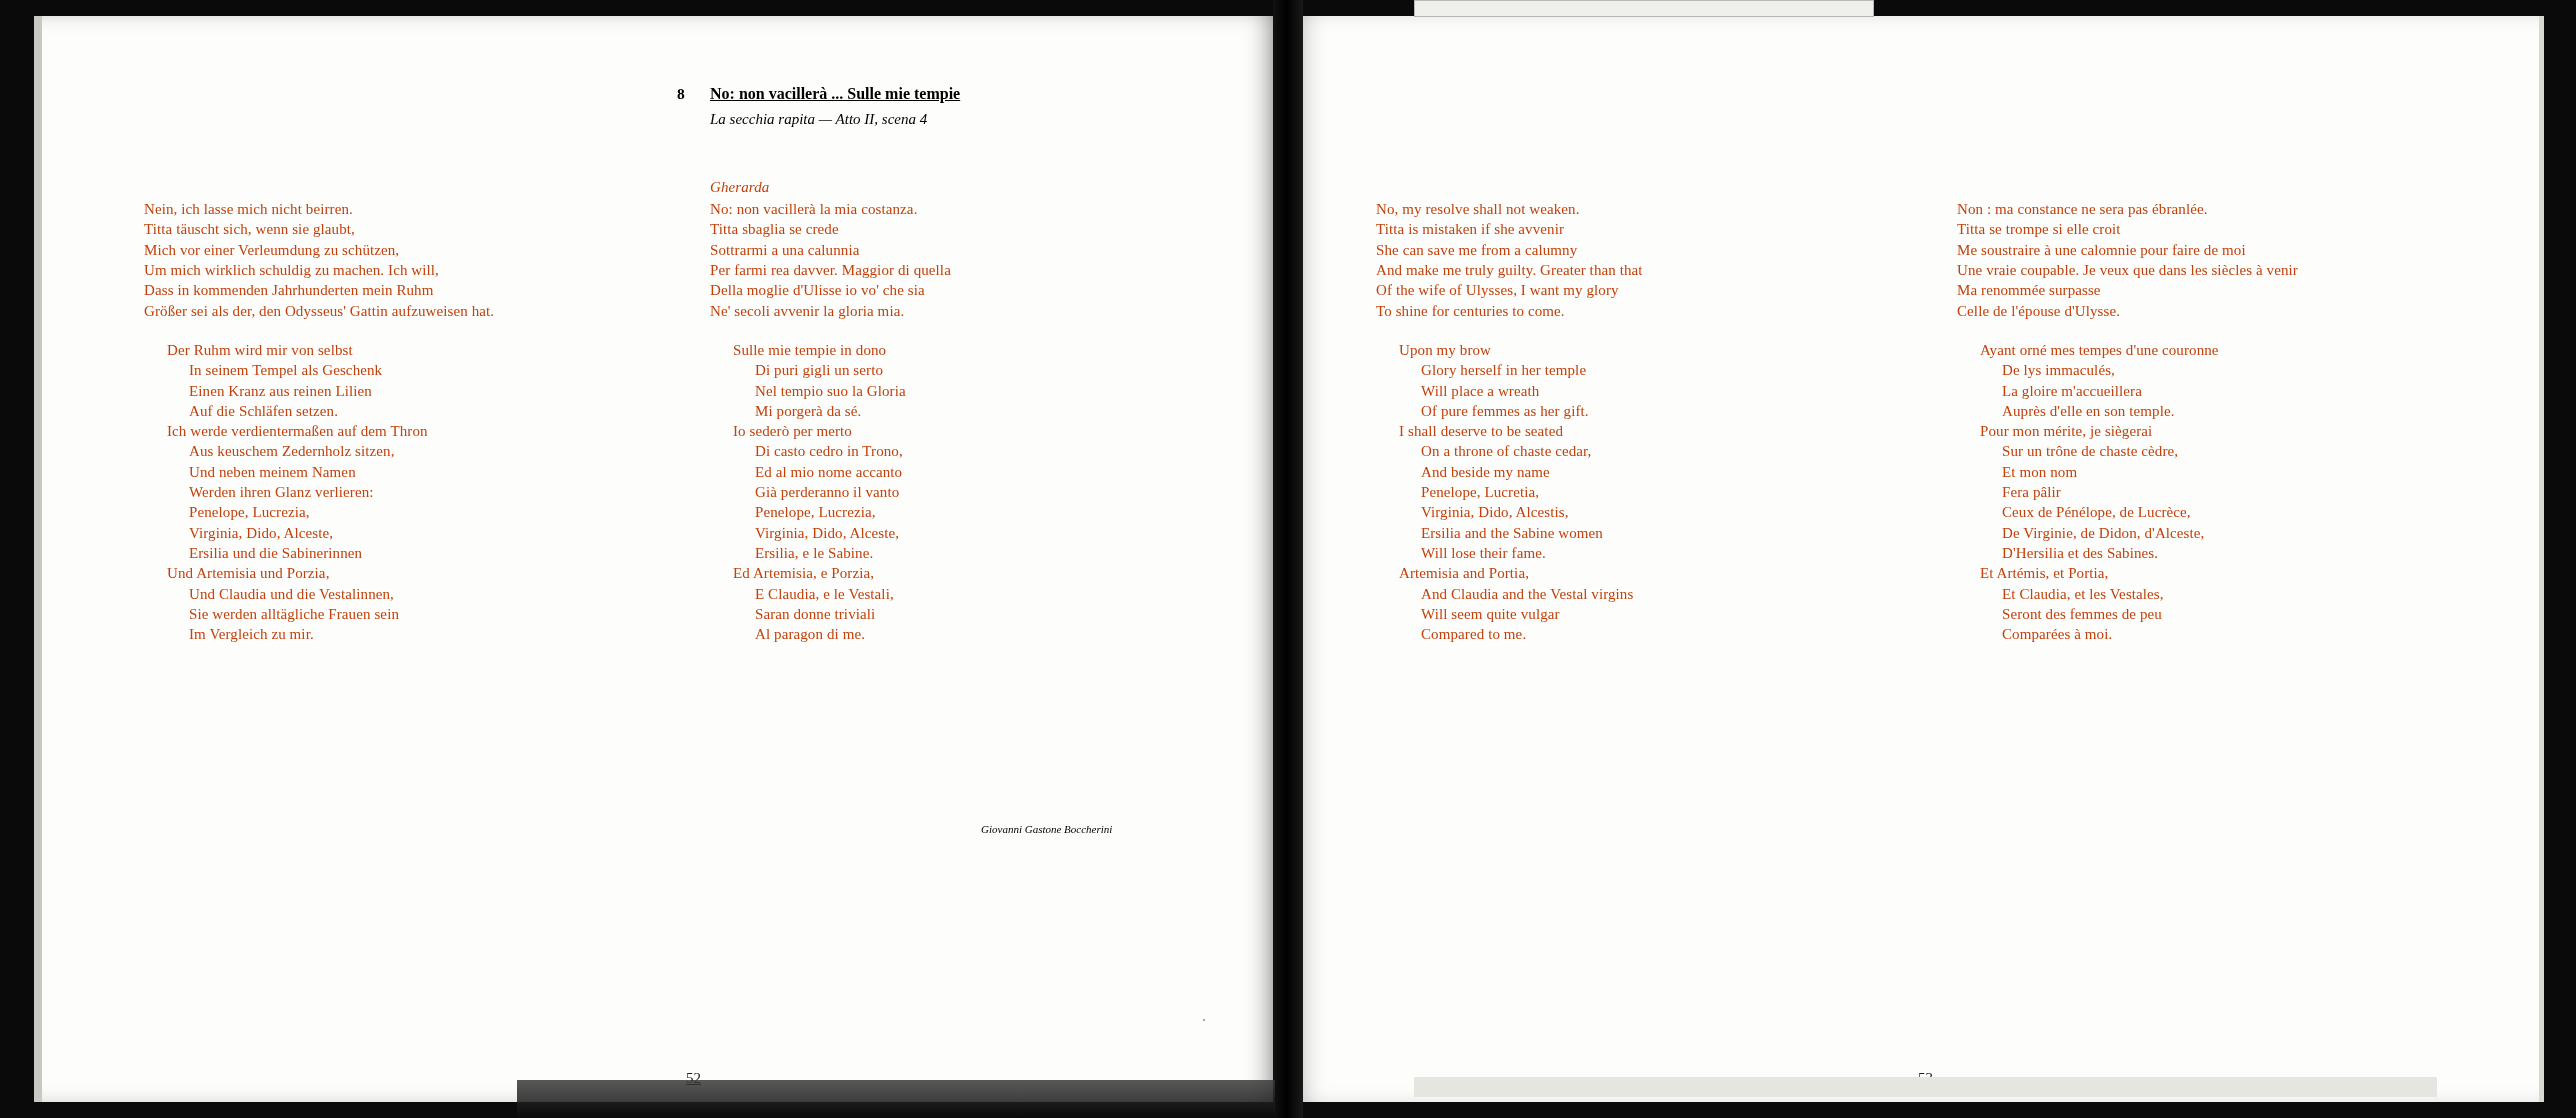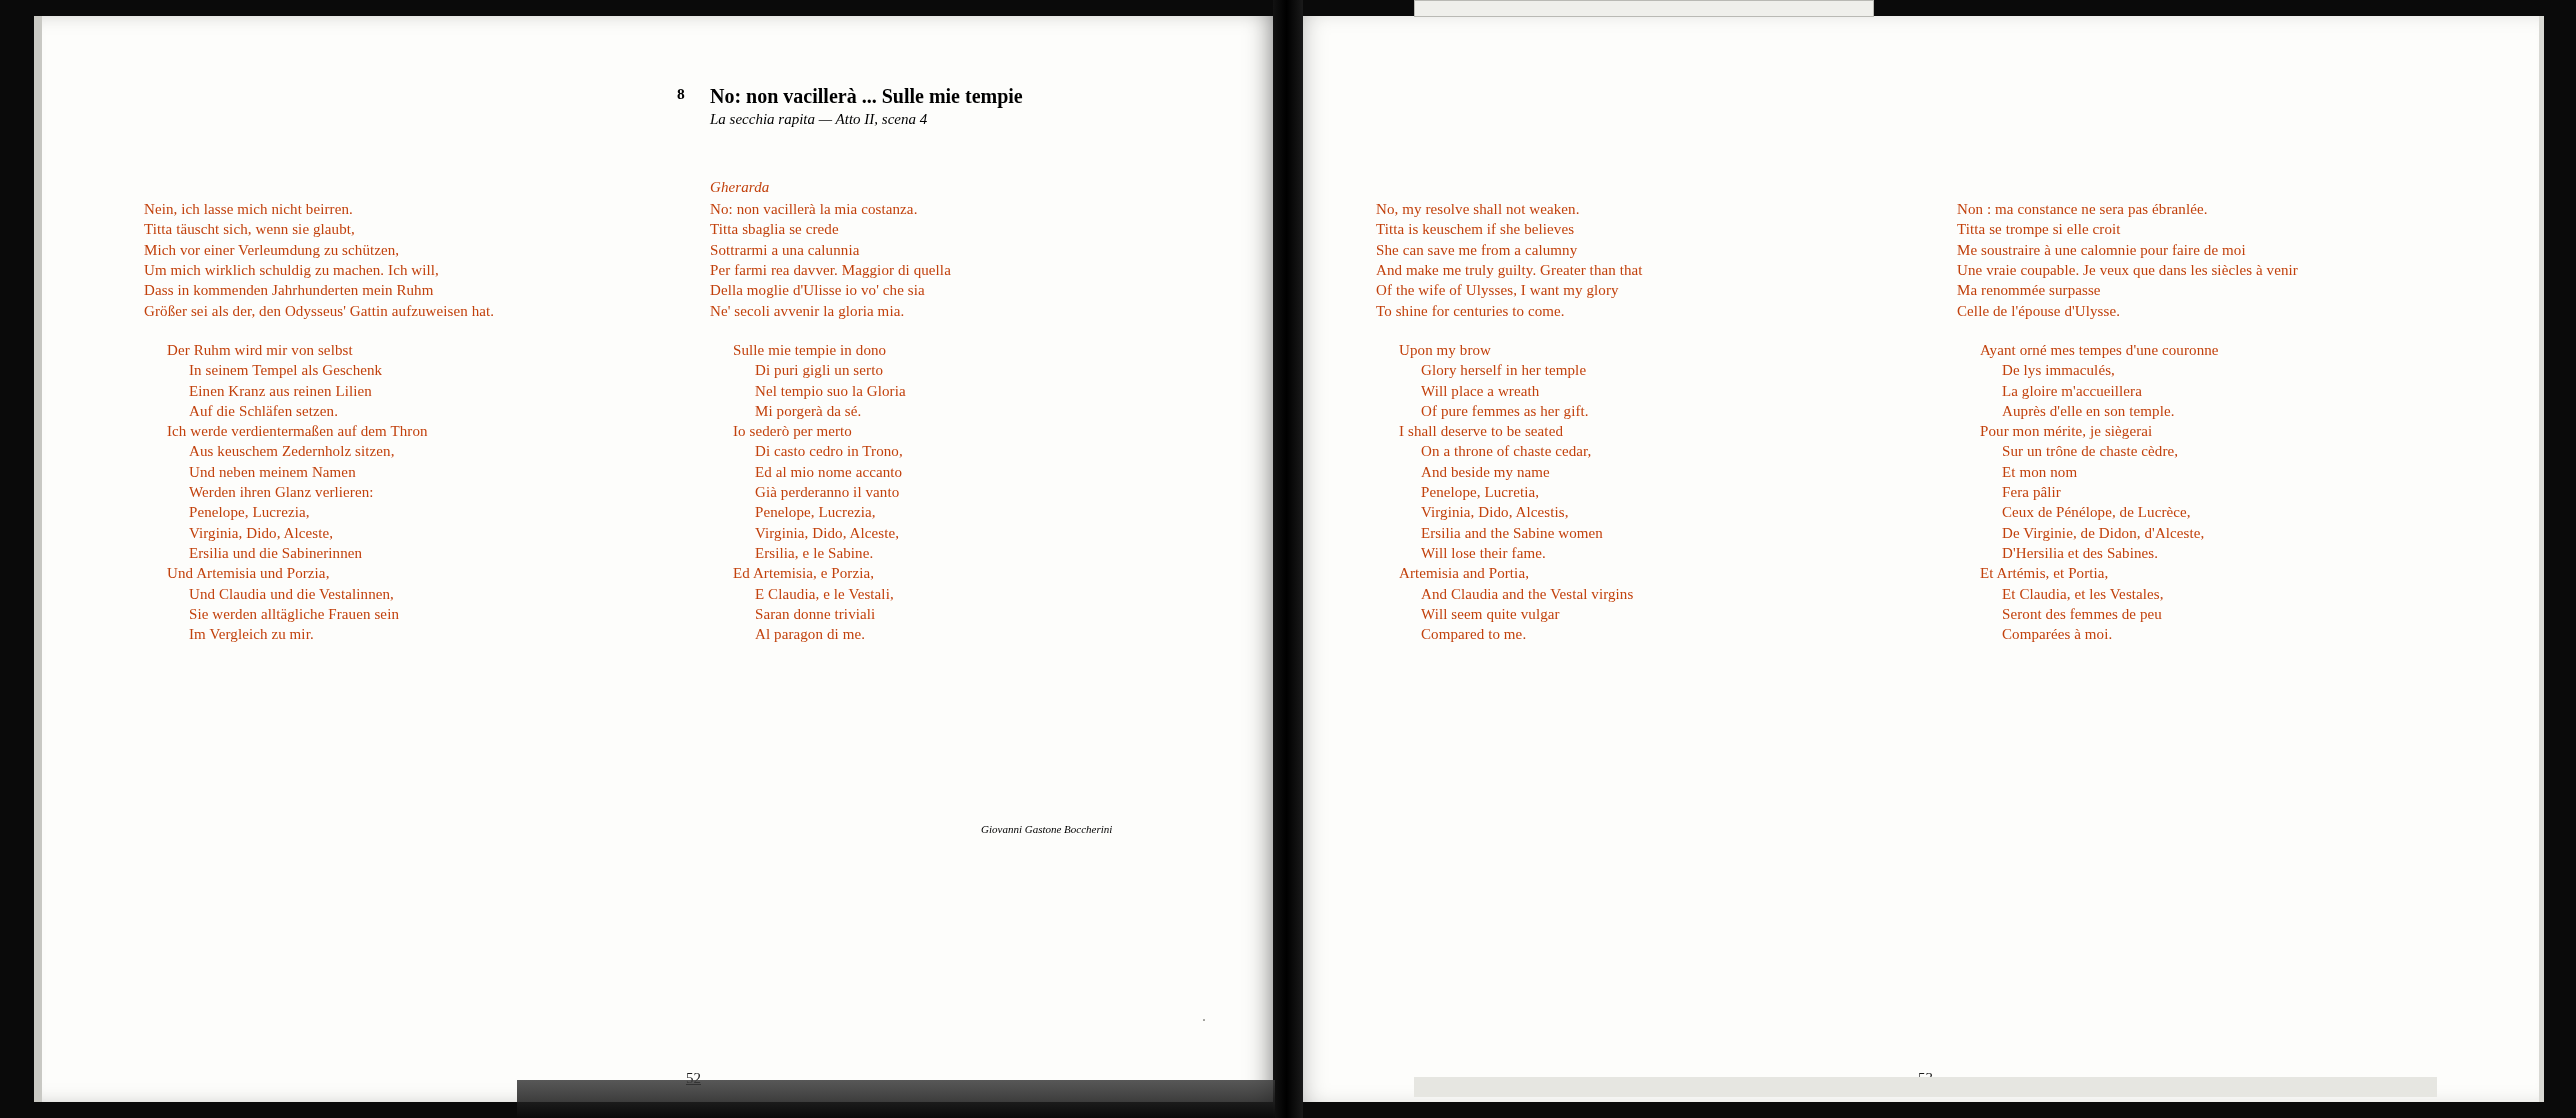--- a/index.html
+++ b/index.html
@@ -85,21 +85,22 @@
     letter-spacing: 0.1px;
   }
   .song-num {
     position: absolute;
     font-weight: bold;
     font-size: 15.5px;
   }
   .song-title {
     position: absolute;
     font-weight: bold;
-    font-size: 20px;
+    font-size: 16px;
+    text-decoration: underline;
   }
   .song-src {
     position: absolute;
     font-style: italic;
     font-size: 15px;
   }
   .speaker {
     font-style: italic;
   }
   .stanza { margin: 0; }
@@ -200,21 +201,21 @@
     <div class="folio" style="left: 644px; top: 1054px; text-decoration: underline;">52</div>
 
     <div class="speck" style="left: 1161px; top: 1003px;"></div>
   </div>
 
   <div class="page page-right">
 
     <div class="col" style="left: 79px; top: 183px; width: 517px;">
       <div class="stanza">
           <span class="ln">No, my resolve shall not weaken.</span>
-          <span class="ln">Titta is keuschem if she believes</span>
+          <span class="ln">Titta is mistaken if she avvenir</span>
           <span class="ln">She can save me from a calumny</span>
           <span class="ln">And make me truly guilty. Greater than that</span>
           <span class="ln">Of the wife of Ulysses, I want my glory</span>
           <span class="ln">To shine for centuries to come.</span>
         </div>
       <div class="stanza">
           <span class="ln i1">Upon my brow</span>
           <span class="ln i2">Glory herself in her temple</span>
           <span class="ln i2">Will place a wreath</span>
           <span class="ln i2">Of pure femmes as her gift.</span>

